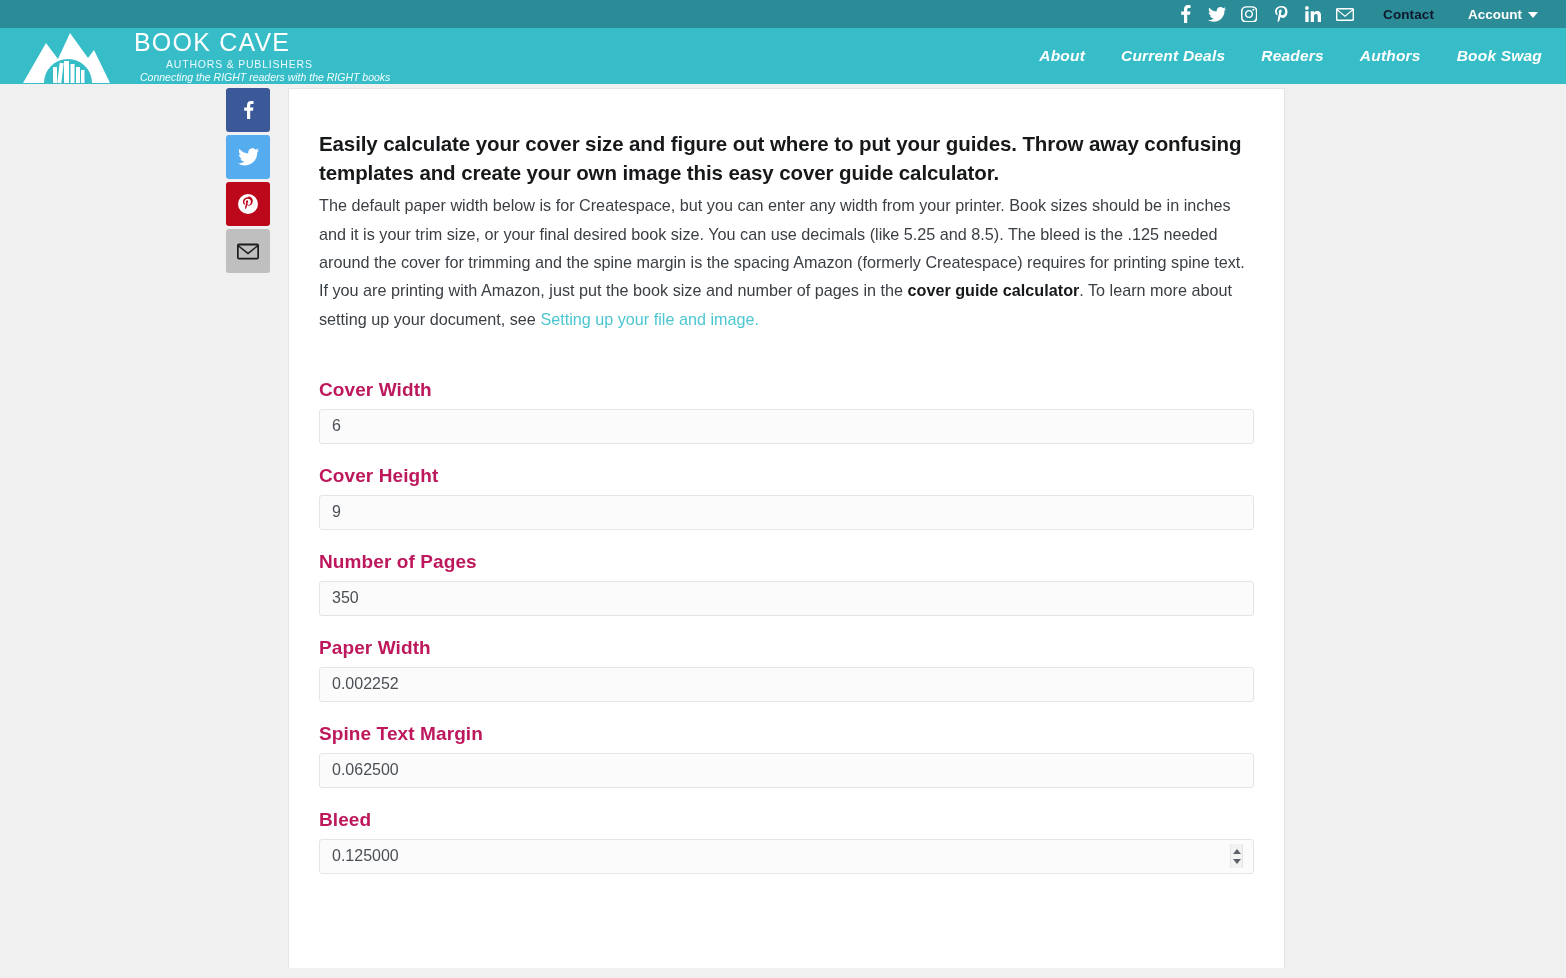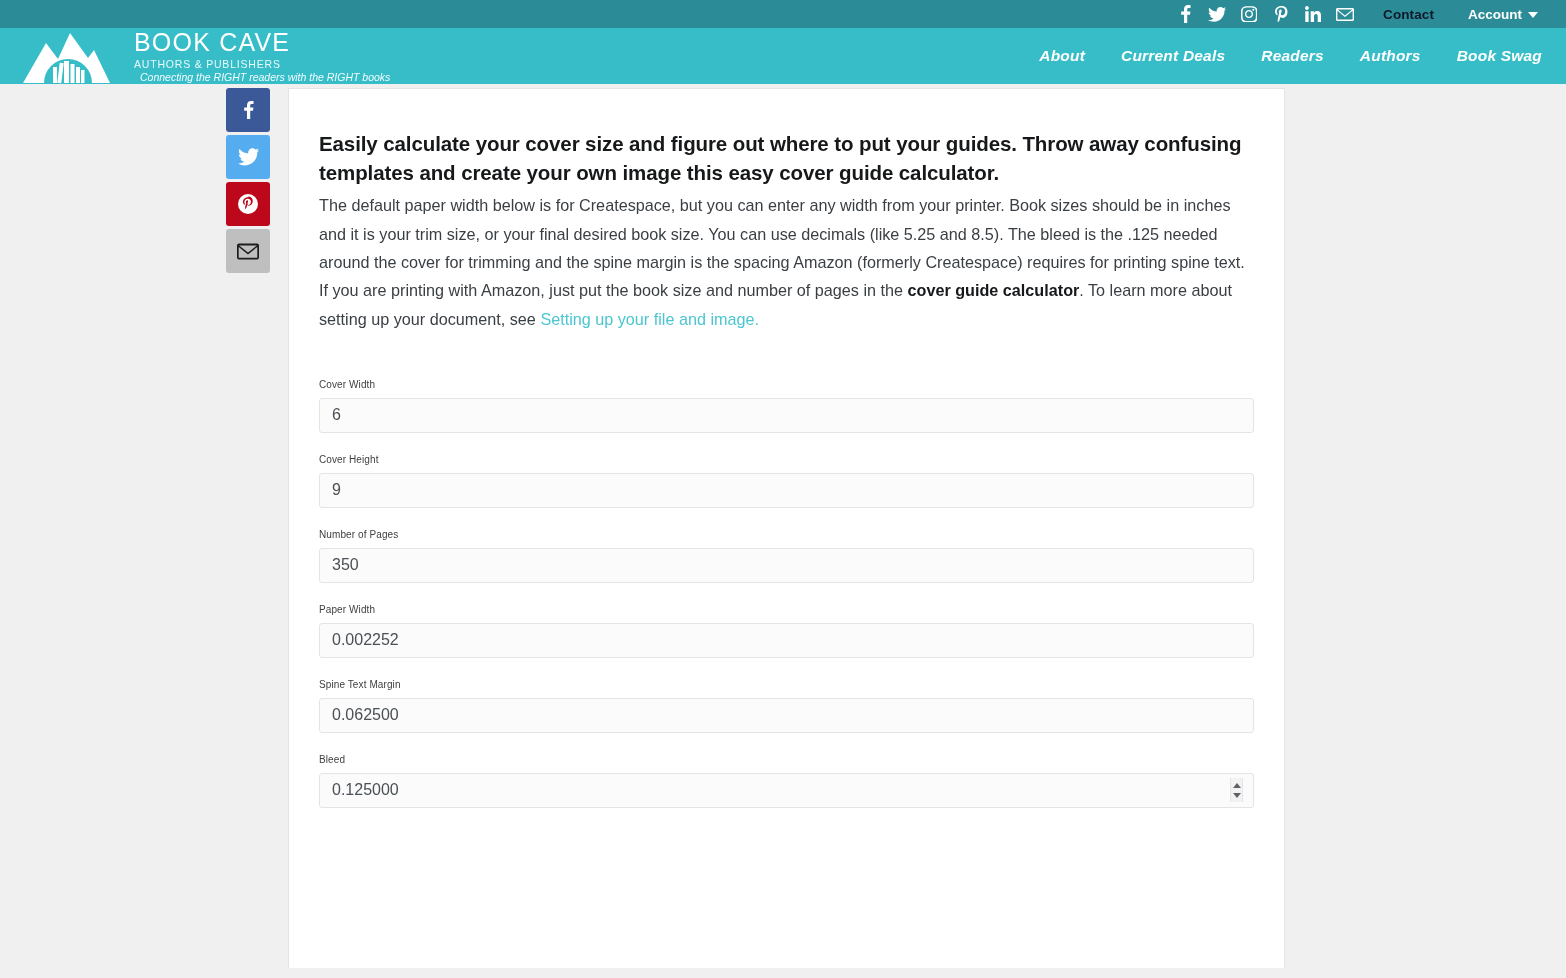--- a/index.html
+++ b/index.html
@@ -80,20 +80,21 @@
   .logo-title {
     font-size: 25px;
     letter-spacing: 1.2px;
     font-weight: 400;
   }
   .logo-sub {
     font-size: 10.5px;
     letter-spacing: 0.8px;
     margin-top: 3px;
     color: #eafafc;
+    margin-left: 32px;
   }
   .logo-tag {
     font-size: 10.5px;
     font-style: italic;
     margin-top: 2px;
     margin-left: 6px;
     color: #f2fdff;
   }
   .mainnav {
     margin-left: auto;
@@ -164,23 +165,23 @@
     margin-top: 4px;
   }
   .intro-body b { font-weight: bold; color: #16181a; }
   .link-teal { color: #4cc6d0; text-decoration: none; cursor: pointer; }
 
   
   .form { margin-top: 46px; }
   .field { margin-bottom: 21px; }
   .field-label {
     display: block;
-    font-size: 10px;
-    font-weight: normal;
-    color: #404040;
+    font-size: 19px;
+    font-weight: bold;
+    color: #be185d;
     margin-bottom: 8px;
     letter-spacing: 0.1px;
   }
   .field-input {
     display: block;
     width: 100%;
     height: 35px;
     background: #fbfbfb;
     border: 1px solid #e2e4e6;
     border-radius: 3px;

